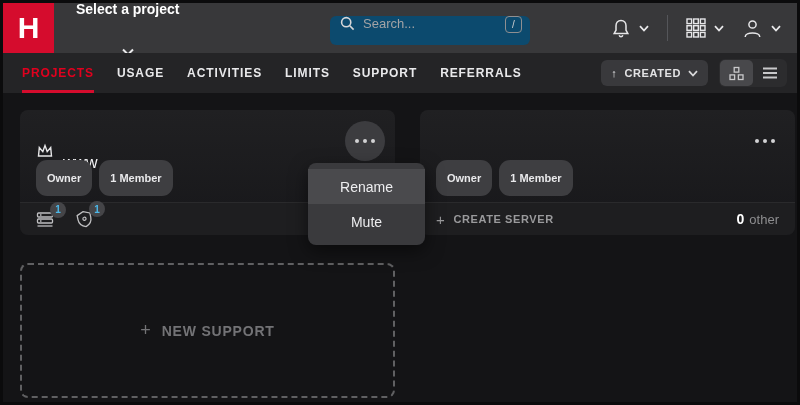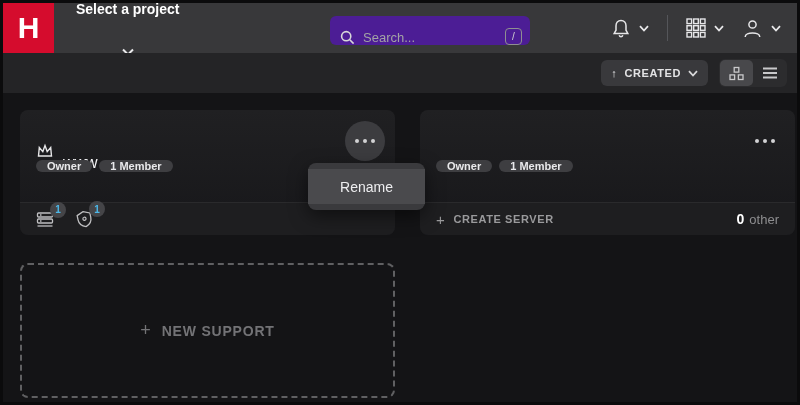--- a/index.html
+++ b/index.html
@@ -6,21 +6,21 @@
   html,body { width:800px; height:405px; }
   body { font-family:"Liberation Sans", sans-serif; background:#0b0b0c; overflow:hidden; }
   #app { position:relative; width:800px; height:405px; background:#0b0b0c; }
 
   
   .header { position:absolute; left:3px; top:3px; right:3px; height:50px; background:#38383a; display:flex; align-items:center; }
   .logo { width:51px; height:50px; background:#d50c2d; color:#fff; display:flex; align-items:center; justify-content:center; font-size:30px; font-weight:bold; cursor:pointer; }
   .proj-select { display:flex; align-items:center; gap:31px; margin-left:22px; cursor:pointer;flex-direction:column; }
   .proj-select .lbl { color:#ffffff; font-size:14px; font-weight:bold; }
   .chev { display:inline-flex; }
-  .search { position:absolute; left:327px; top:13px; width:200px; height:29px; background:#4c1d95; border-radius:6px; display:flex; align-items:flex-end; padding:0 8px 0 10px; cursor:text; }
+  .search { position:absolute; left:327px; top:13px; width:200px; height:29px; background:#0c4a6e; border-radius:6px; display:flex; align-items:flex-start; padding:0 8px 0 10px; cursor:text; }
   .search .ph { color:#a3a3a5; font-size:13px; margin-left:8px; flex:1; }
   .kbd { width:17px; height:17px; border:1px solid #8f8f91; border-radius:4px; color:#cfcfd1; font-size:10px; display:flex; align-items:center; justify-content:center; }
   .hdr-right { position:absolute; right:12px; top:0; height:50px; display:flex; align-items:center; }
   .icon-btn { display:flex; align-items:center; gap:8px; cursor:pointer; padding:4px; }
   .vdiv { width:1px; height:26px; background:#55565a; margin:0 14px; }
 
   
   .nav { position:absolute; left:3px; top:53px; right:3px; height:40px; background:#242426; display:flex; align-items:stretch; }
   .tabs { display:flex; margin-left:19px; gap:23px; }
   .tab { display:flex; align-items:center; color:#e9e9eb; font-size:12px; font-weight:bold; letter-spacing:0.9px; border-bottom:3px solid transparent; padding-top:3px; cursor:pointer; }
@@ -33,21 +33,21 @@
 
   
   .content { position:absolute; left:3px; top:93px; right:3px; bottom:3px; background:#141416; }
 
   .card { position:absolute; width:375px; height:125px; border-radius:8px; background:linear-gradient(180deg,#202022 0%, #17171a 100%); }
   .card-www { left:17px; top:17px; }
   .card-mon { left:417px; top:17px; }
   .card-title { position:absolute; left:16px; top:18px; display:flex; align-items:center; gap:9px; }
   .card-title .name { color:#f2f2f4; font-size:16px;margin-top:26px; }
   .badges { position:absolute; left:16px; top:50px; display:flex; gap:7px; }
-  .badge { background:#3e3e41; color:#e9e9eb; font-size:11px; font-weight:bold; padding:0 11px; border-radius:11px; }
+  .badge { background:#3e3e41; color:#e9e9eb; font-size:11px; font-weight:bold; padding:12px 11px; border-radius:11px; }
   .more-btn { position:absolute; right:10px; top:11px; width:40px; height:40px; border-radius:50%; display:flex; align-items:center; justify-content:center; gap:4px; cursor:pointer; }
   .more-btn.open { background:#3c3c3f; }
   .more-btn .dot { width:4px; height:4px; border-radius:50%; background:#d2d2d4; }
   .card-foot { position:absolute; left:0; right:0; bottom:0; height:33px; background:#1e1e20; border-top:1px solid #2a2a2c; border-radius:0 0 8px 8px; display:flex; align-items:center; padding:0 16px; }
   .res { position:relative; margin-right:22px; cursor:pointer; }
   .count-bubble { position:absolute; top:-9px; right:-12px; width:16px; height:16px; border-radius:50%; background:#454548; color:#4db8e8; font-size:10px; font-weight:bold; display:flex; align-items:center; justify-content:center; }
   .create-server { display:flex; align-items:center; gap:8px; color:#9a9a9c; font-size:11px; font-weight:bold; letter-spacing:0.6px; cursor:pointer; }
   .other-wrap { margin-left:auto; font-size:13px; color:#8d8d8f; }
   .other-wrap b { color:#ffffff; font-size:14px; margin-right:5px; }
 
@@ -137,20 +137,28 @@
         <span>
           <svg width="10" height="7" viewBox="0 0 10 7">
               <polyline points="1,1.2 5,5.5 9,1.2" fill="none" stroke="#e8e8ea" stroke-width="1.8"></polyline>
             </svg>
         </span>
       </div>
     </div>
   </div>
 
   <div class="nav">
+    <div class="tabs">
+      <div class="tab active">PROJECTS</div>
+      <div class="tab">USAGE</div>
+      <div class="tab">ACTIVITIES</div>
+      <div class="tab">LIMITS</div>
+      <div class="tab">SUPPORT</div>
+      <div class="tab">REFERRALS</div>
+    </div>
     <div class="nav-right">
       <div class="sort-btn">
         <span>↑</span>
         <span>CREATED</span>
         <svg width="10" height="7" viewBox="0 0 10 7">
             <polyline points="1,1.2 5,5.5 9,1.2" fill="none" stroke="#d8d8da" stroke-width="1.8"></polyline>
           </svg>
       </div>
       <div class="toggle-group">
         <div class="toggle-seg active">
@@ -239,15 +247,16 @@
 
     <div class="new-project">
       <span class="plus">+</span>
       <span>NEW SUPPORT</span>
     </div>
 
   </div>
 
   <div class="ctx-menu">
     <div class="ctx-item hl">Rename</div>
+    <div class="ctx-item">Mute</div>
   </div>
 
 </div>
 
 </body></html>

